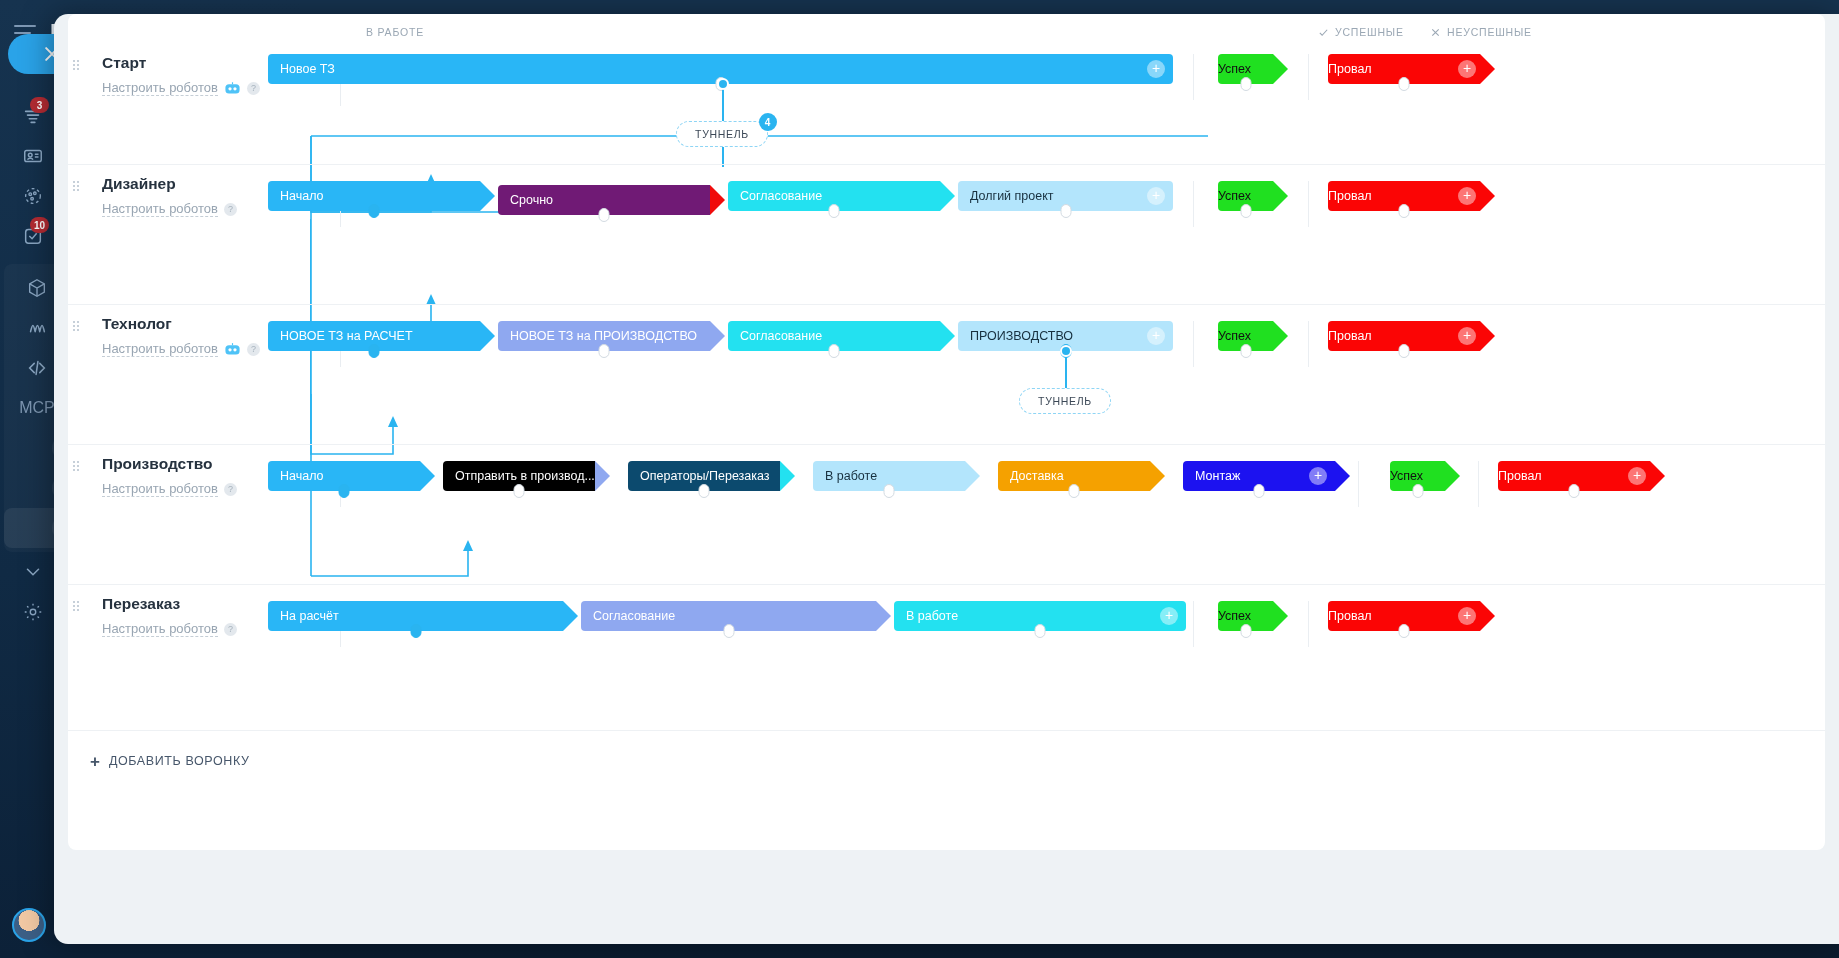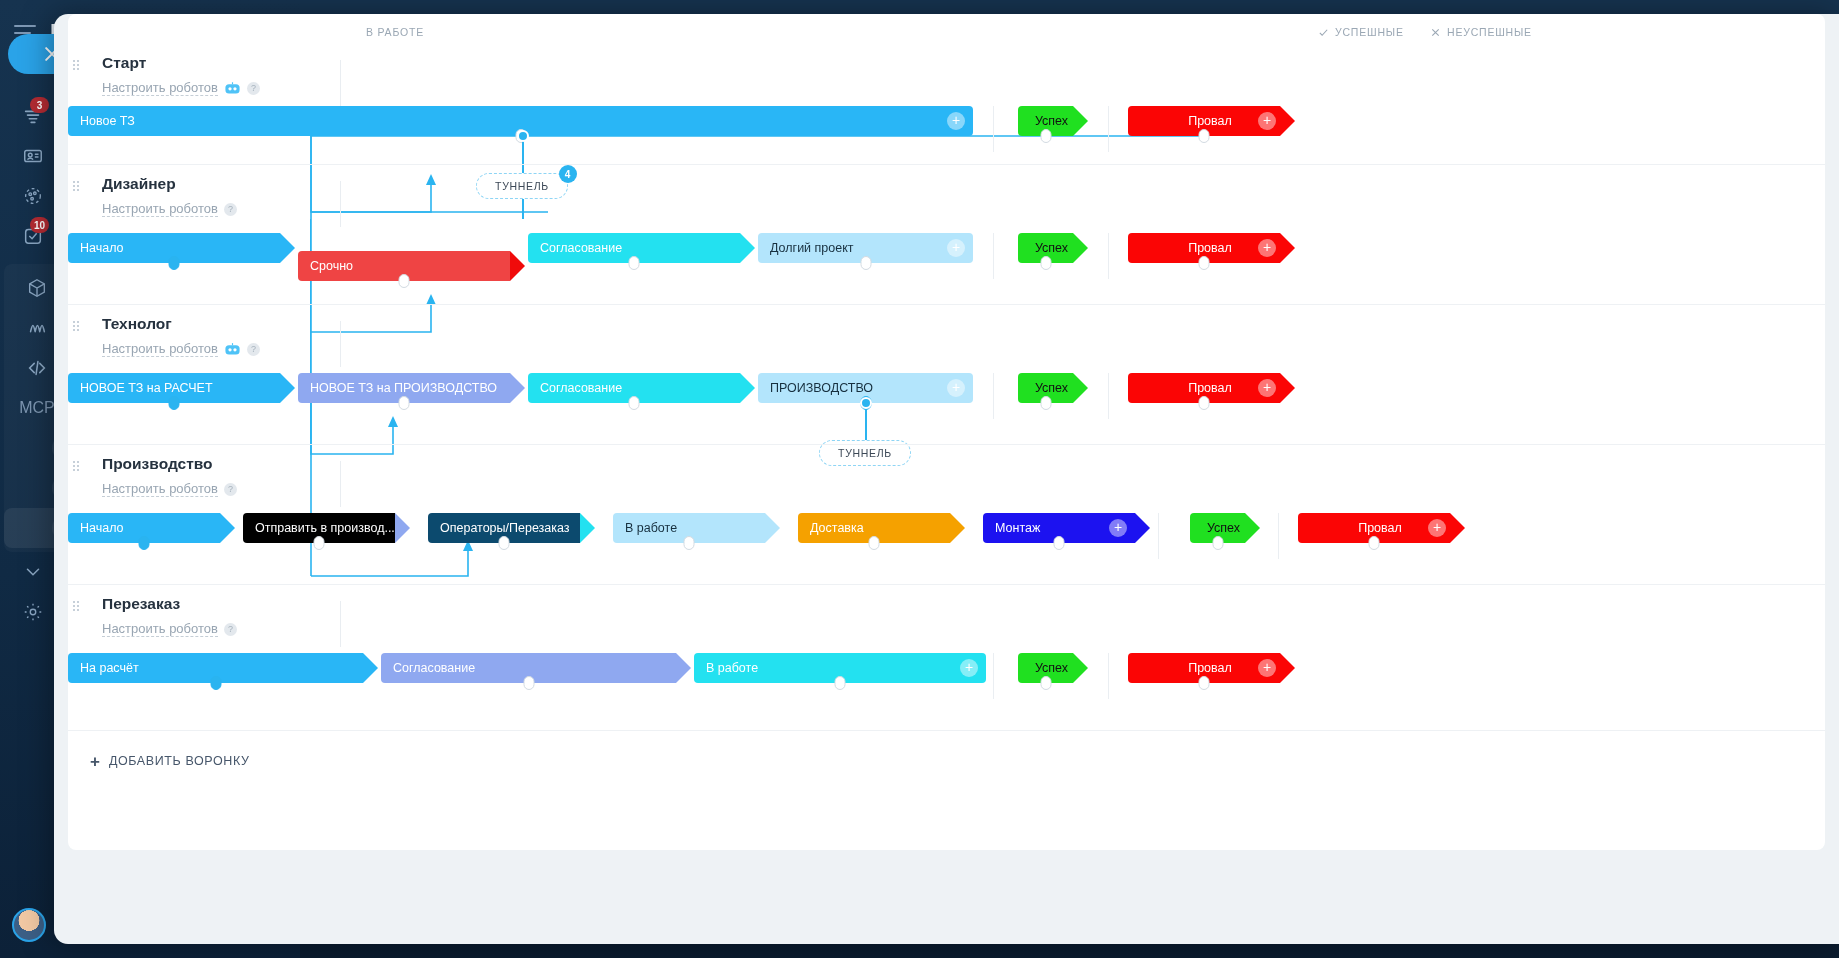--- a/index.html
+++ b/index.html
@@ -110,21 +110,21 @@
 
   .col-heads { position: relative; height: 30px; }
   .col-head {
     position: absolute; top: 12px; font-size: 10.5px; letter-spacing: .8px;
     color: #9aa7b4; text-transform: uppercase; display: flex; align-items: center; gap: 6px;
   }
   .col-head svg { width: 11px; height: 11px; }
 
   .funnel-row {
     position: relative; height: 140px; border-top: 1px solid #eef1f4;
-    display: flex; align-items: flex-start; flex-direction: column;
+    display: flex; align-items: flex-start;
   }
   .funnel-row.first { border-top: none; height: 120px; }
 
   .row-left { width: 200px; padding: 10px 0 0 18px; flex: none; position: relative; }
   .drag-dots {
     position: absolute; left: 4px; top: 15px;
     width: 8px; height: 12px;
     background-image: radial-gradient(#c7d0d9 40%, transparent 41%);
     background-size: 4px 4px;
   }
@@ -161,21 +161,21 @@
   }
   .stage-dot {
     position: absolute; bottom: -7px; left: 50%; transform: translateX(-50%);
     width: 11px; height: 14px; border-radius: 6px; background: #fff;
     border: 1px solid #d3dbe2;
   }
   .stage-dot.active { background: #2ab4f0; border-color: #2ab4f0; }
 
   .chip {
     position: absolute; height: 30px; display: flex; align-items: center;
-    font-size: 12.5px; padding-left: 12px; border-radius: 4px 0 0 4px; justify-content: center;
+    font-size: 12.5px; padding-left: 0; border-radius: 4px 0 0 4px;
   }
   .chip::after {
     content: ""; position: absolute; right: -15px; top: 0;
     border-top: 15px solid transparent; border-bottom: 15px solid transparent;
     border-left: 15px solid var(--c);
   }
   .chip.success { background: #20e020; color: #111; }
   .chip.fail { background: #fb0505; color: #fff; }
   .chip .plus {
     position: absolute; right: 4px; top: 6px; width: 18px; height: 18px; border-radius: 50%;
@@ -423,21 +423,21 @@
           <span class="lbl">Настроить роботов</span>
           <span class="q-ico">?</span>
         </div>
         <div class="row-vline"></div>
       </div>
       <div class="stages">
         <div class="stage arrow" style="--c:#29b6f6;background:#29b6f6;left:0px;width:212px;top:16px">
           <span>Начало</span>
           <span class="stage-dot active"></span>
         </div>
-        <div class="stage arrow" style="--c:#f00b0b;background:#ef4444;left:230px;width:212px;top:34px">
+        <div class="stage arrow" style="--c:#f00b0b;background:#701a75;left:230px;width:212px;top:20px">
           <span>Срочно</span>
           <span class="stage-dot"></span>
         </div>
         <div class="stage arrow" style="--c:#23e1f0;background:#23e1f0;left:460px;width:212px;top:16px">
           <span>Согласование</span>
           <span class="stage-dot"></span>
         </div>
         <div class="stage rounded" style="--c:#b3e5fc;background:#b3e5fc;color:#17303f;left:690px;width:215px;top:16px">
           <span>Долгий проект</span>
           <span class="plus">+</span>

